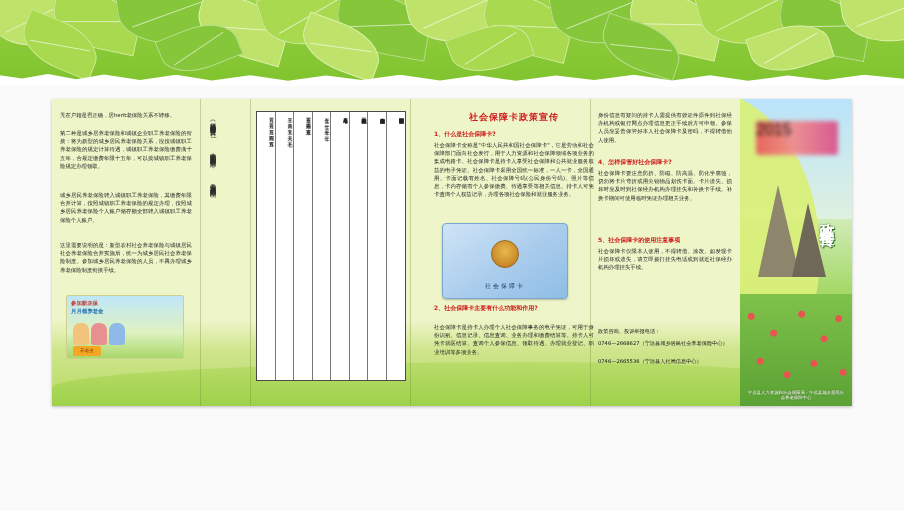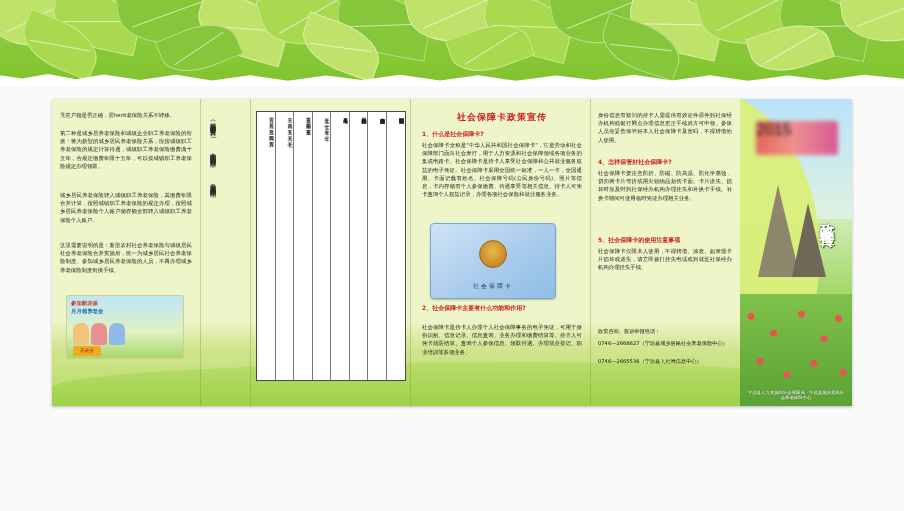--- a/index.html
+++ b/index.html
@@ -48,21 +48,21 @@
   .brochure .grass2{
     position:absolute;left:0;bottom:0;width:100%;height:44px;
     background:linear-gradient(180deg,#b9dc6a 0%, #9ed24a 100%);
     border-radius:60% 40% 0 0 / 26px 26px 0 0;
   }
 
   .panel{position:absolute;top:0;height:307px;}
   .p1{left:0;width:148px;}
   .p2{left:148px;width:50px;}
   .p3{left:198px;width:160px;}
-  .p4{left:360px;width:180px;}
+  .p4{left:372px;width:180px;}
   .p5{left:538px;width:150px;}
   .p6{left:688px;width:112px;}
 
   .fold{
     position:absolute;top:0;width:1px;height:307px;background:rgba(120,140,60,.35);
   }
 
   
   .vtext{
     position:absolute;writing-mode:vertical-rl;text-orientation:upright;

